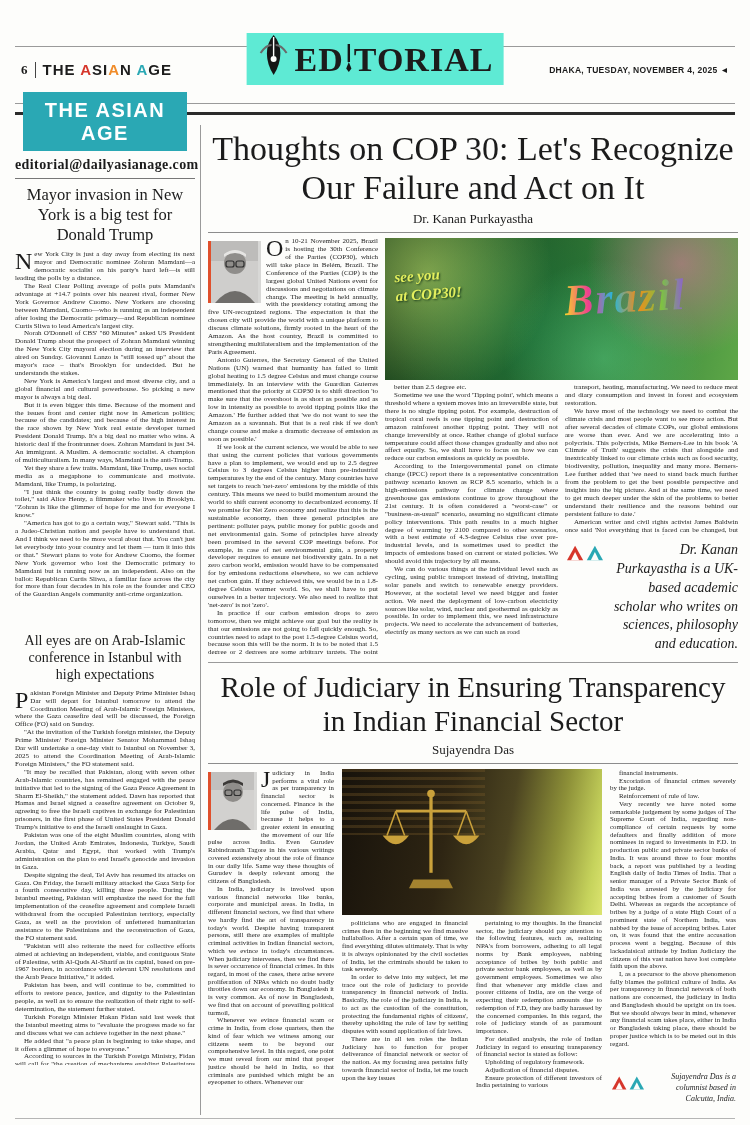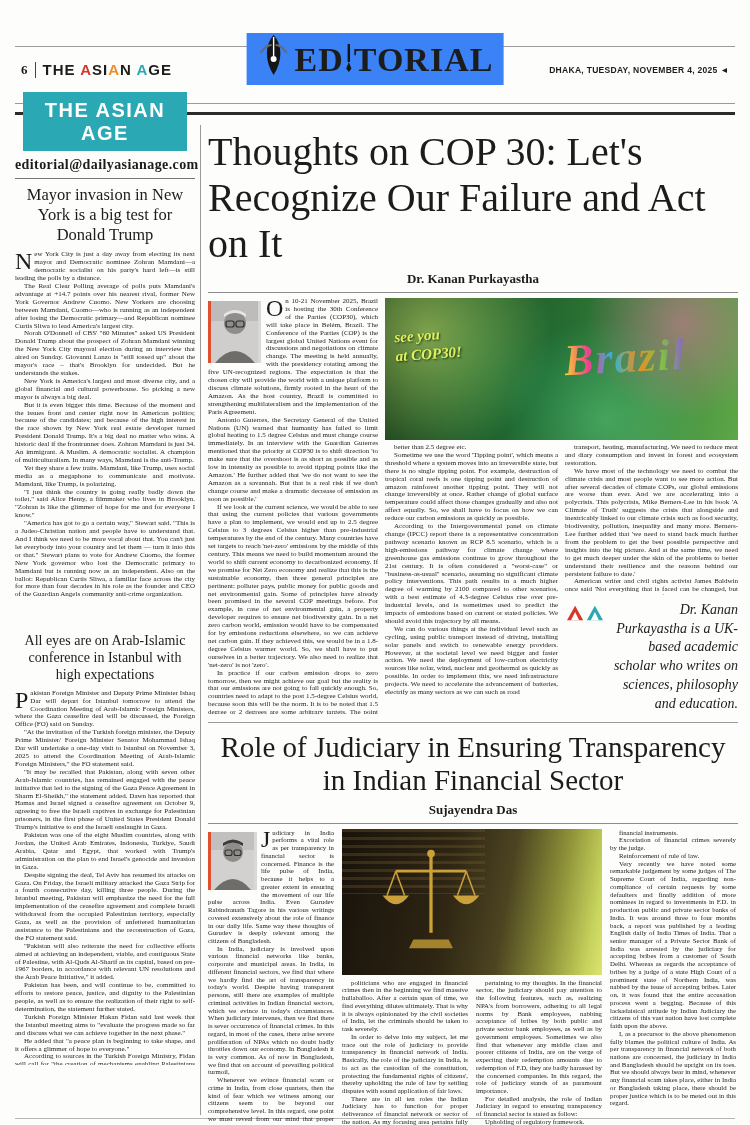--- a/index.html
+++ b/index.html
@@ -8,21 +8,21 @@
 
   
   .mast-strip{position:absolute;left:15px;right:15px;top:46px;height:56px;
       border-top:1px solid #9a9a9a;border-bottom:1px solid #9a9a9a;}
   .mast-left{position:absolute;left:6px;top:14px;display:flex;align-items:center;gap:7px;}
   .pageno{font-size:13px;font-weight:bold;}
   .vbar{display:inline-block;width:1px;height:16px;background:#444;}
   .brand-small{font-family:"Liberation Sans",sans-serif;font-weight:bold;font-size:15px;letter-spacing:1px;}
   .a-red{color:#d6362b;} .a-orange{color:#f08c2a;} .a-teal{color:#2aa8b4;}
   .mast-center{position:absolute;left:50%;top:-14px;transform:translateX(-50%);
-      display:flex;align-items:flex-end;background:#3b82f6;padding:0 10px;}
+      display:flex;align-items:flex-end;background:#5eead4;padding:0 10px;}
   .section-word{font-size:34px;font-weight:bold;letter-spacing:1px;line-height:1;padding-bottom:8px;}
   .pen-nib{margin-right:4px;margin-bottom:2px;}
   .pen-i{margin:0 1px 8px 1px;}
   .mast-right{position:absolute;right:6px;top:18px;font-family:"Liberation Sans",sans-serif;
       font-weight:bold;font-size:8.5px;letter-spacing:.3px;text-align:center;}
   .thick-rule{position:absolute;left:15px;right:15px;top:112px;height:3px;background:#2b2b2b;}
 
   
   .vdivider{position:absolute;left:200px;top:125px;bottom:10px;width:1px;background:#9a9a9a;}
   .bottom-rule{position:absolute;left:15px;right:15px;bottom:6px;height:1px;background:#b5b5b5;}
@@ -41,22 +41,22 @@
   .side-body-2{height:375px;}
 
   
   .cols p{margin:0;text-indent:9px;}
   .dropcap p:first-of-type{text-indent:0;}
   .dropcap p:first-of-type::first-letter{float:left;font-size:24px;line-height:19px;
       padding:1px 2px 0 0;font-weight:normal;}
 
   
   .mainband{position:absolute;left:208px;right:12px;top:125px;}
-  .main-h1{font-size:40px;line-height:1.15;text-align:left;margin:4px 0 2px 0;}
-  .byline{text-align:center;font-size:13px;margin:4px 0 5px 0;font-weight:bold;}
+  .main-h1{font-size:34px;line-height:1.15;text-align:center;margin:4px 0 2px 0;}
+  .byline{text-align:center;font-size:13px;margin:4px 0 5px 0;}
   .hrule{height:1px;background:#8c8c8c;margin:0;}
 
   .cop-body{display:flex;gap:7px;margin-top:5px;height:416px;}
   .cop-col1{width:170px;}
   .cop-wrap{width:353px;display:flex;flex-direction:column;}
   .cop-imgrow{display:flex;gap:7px;flex:1;margin-top:4px;min-height:0;}
   .cop-col{width:173px;}
   .colflow{font-size:7px;line-height:1.13;text-align:justify;overflow:hidden;height:100%;}
   .col-withbio{display:flex;flex-direction:column;height:100%;}
   .col-withbio .colflow{flex:1;height:auto;}

